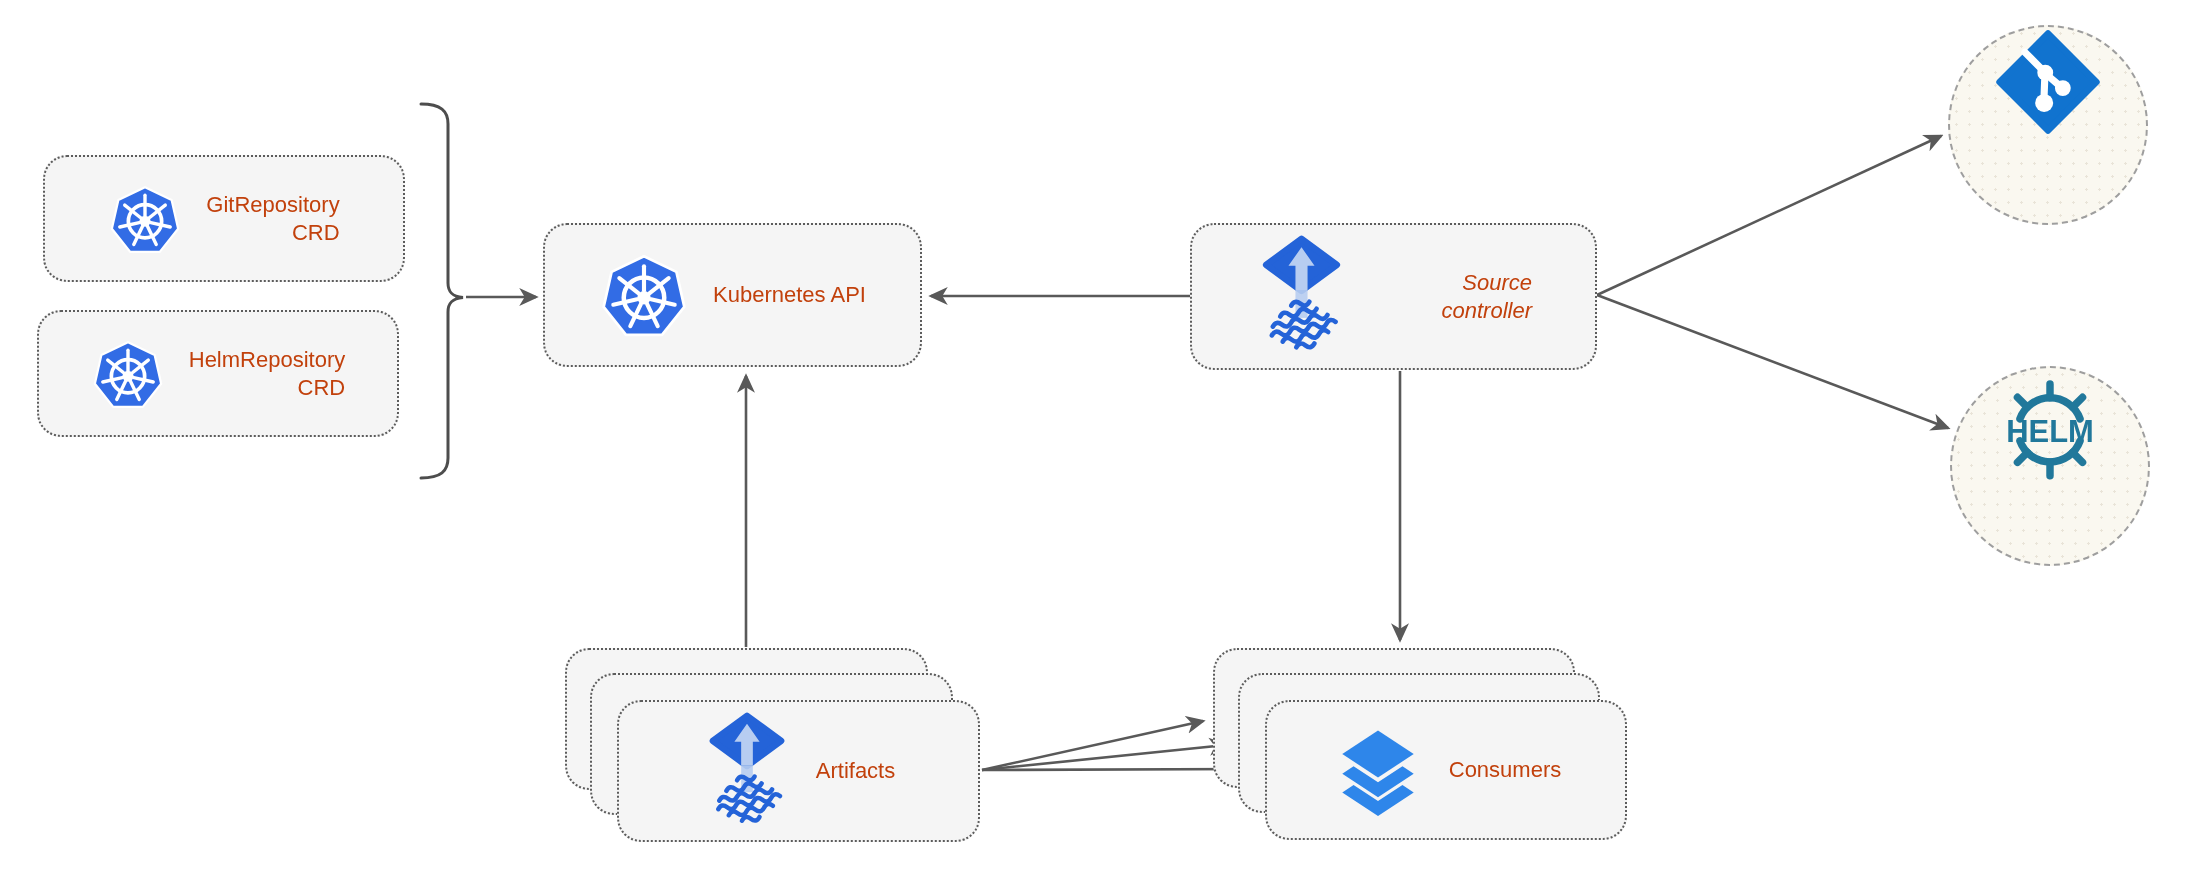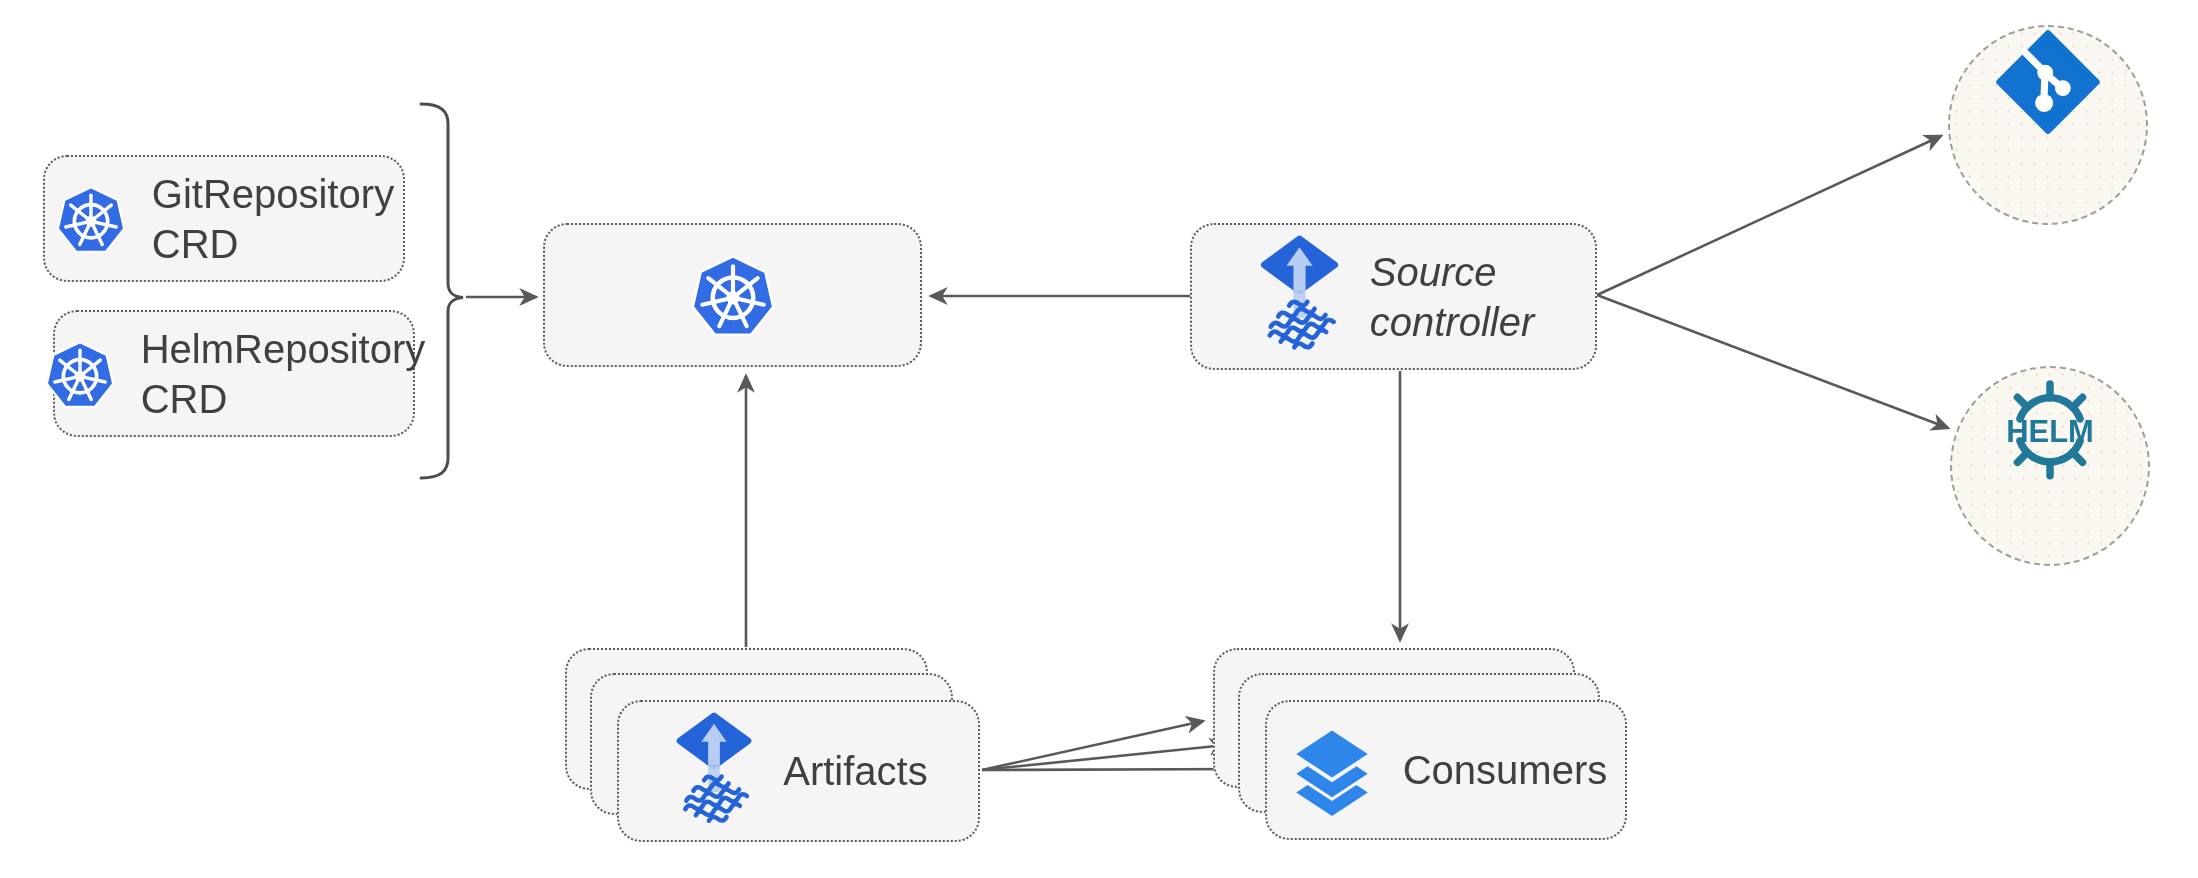--- a/index.html
+++ b/index.html
@@ -19,24 +19,24 @@
     border-radius:24px;
     display:flex;
     align-items:center;
     justify-content:center;
     gap:24px;
     z-index:2;
   }
   .stack-card{z-index:2;}
   .front{z-index:3;}
   .label{
-    color:#404040;
-    font-size:40px;
+    color:#c2410c;
+    font-size:22px;
     line-height:1.25;
-    text-align:left;
+    text-align:right;
     white-space:nowrap;
   }
   .label span{display:block;}
   .circle{
     position:absolute;
     box-sizing:border-box;
     width:200px;height:200px;
     border-radius:50%;
     background:#FAF8F0;
     background-image:radial-gradient(#e9e4d8 1.2px, transparent 1.2px);
@@ -93,21 +93,21 @@
         <line x1="43.7" y1="48" x2="22.6" y2="31.2"></line>
       </g>
       <circle cx="50" cy="53" r="7.5" fill="#FFFFFF"></circle>
     </svg>
     <div class="label">
       <span>GitRepository</span>
       <span>CRD</span>
     </div>
   </div>
 
-  <div class="box" style="left:53px;top:310px;width:362px;height:127px;">
+  <div class="box" style="left:37px;top:310px;width:362px;height:127px;">
     <svg class="icon" width="74" height="74" viewBox="0 0 100 100">
       <polygon points="50,7 86,24.3 94.8,63.2 70,94.4 30,94.4 5.2,63.2 14,24.3" fill="#326CE5" stroke="#FFFFFF" stroke-width="3" stroke-linejoin="round"></polygon>
       <circle cx="50" cy="53" r="22.5" fill="none" stroke="#FFFFFF" stroke-width="5"></circle>
       <g stroke="#FFFFFF" stroke-width="4.6" stroke-linecap="round">
         <line x1="50" y1="45" x2="50" y2="18"></line>
         <line x1="56.3" y1="48" x2="77.4" y2="31.2"></line>
         <line x1="57.8" y1="54.8" x2="84.1" y2="60.8"></line>
         <line x1="53.5" y1="60.2" x2="65.2" y2="84.5"></line>
         <line x1="46.5" y1="60.2" x2="34.8" y2="84.5"></line>
         <line x1="42.2" y1="54.8" x2="15.9" y2="60.8"></line>
@@ -129,20 +129,23 @@
         <line x1="50" y1="45" x2="50" y2="18"></line>
         <line x1="56.3" y1="48" x2="77.4" y2="31.2"></line>
         <line x1="57.8" y1="54.8" x2="84.1" y2="60.8"></line>
         <line x1="53.5" y1="60.2" x2="65.2" y2="84.5"></line>
         <line x1="46.5" y1="60.2" x2="34.8" y2="84.5"></line>
         <line x1="42.2" y1="54.8" x2="15.9" y2="60.8"></line>
         <line x1="43.7" y1="48" x2="22.6" y2="31.2"></line>
       </g>
       <circle cx="50" cy="53" r="7.5" fill="#FFFFFF"></circle>
     </svg>
+    <div class="label">
+      <span>Kubernetes API</span>
+    </div>
   </div>
 
   <div class="box" style="left:1190px;top:223px;width:407px;height:147px;font-style:italic;">
     <svg class="icon" width="93" height="125" viewBox="0 0 100 134">
       <path d="M50,5 L88,33 L50,61 L12,33 Z" fill="#2463D8" stroke="#2463D8" stroke-width="7" stroke-linejoin="round"></path>
       <rect x="43.5" y="60" width="13" height="30" fill="#B7CDF1" opacity="0.9"></rect>
       <g stroke="#2463D8" stroke-width="5" stroke-linecap="round" fill="none" transform="rotate(-12 50 100)">
         <path d="M44,75 q5,-6 10,0 t10,0"></path>
         <path d="M30,84 q5,-6 10,0 t10,0 t10,0 t10,0"></path>
         <path d="M20,93 q5,-6 10,0 t10,0 t10,0 t10,0 t10,0 t10,0"></path>

